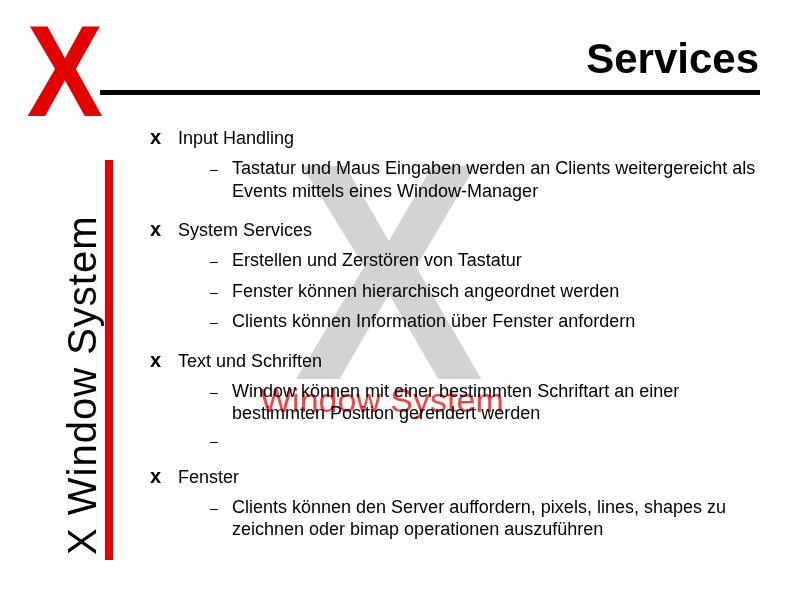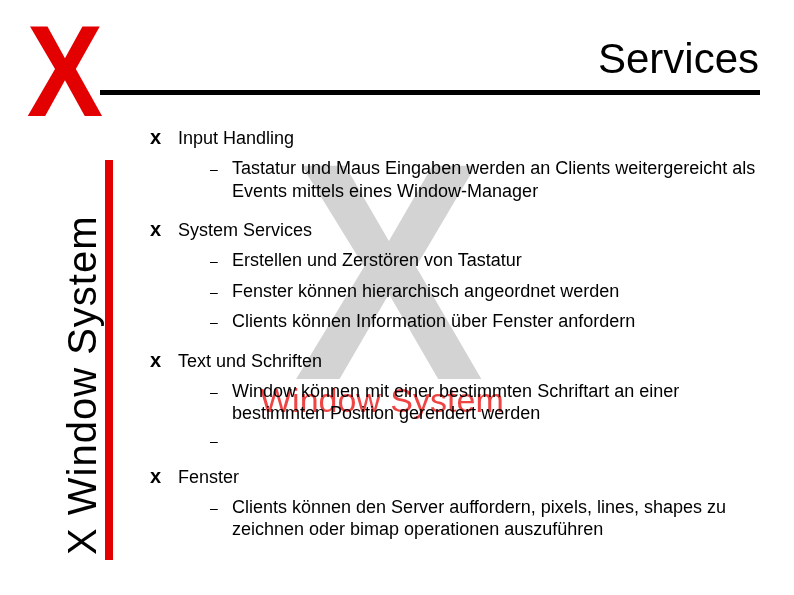--- a/index.html
+++ b/index.html
@@ -44,21 +44,21 @@
     line-height: 0.85;
     z-index: 3;
     letter-spacing: -8px;
     transform: scaleX(0.88);
   }
   .title {
     position: absolute;
     right: 35px;
     top: 35px;
     font-size: 42px;
-    font-weight: 400;
+    font-weight: 700;
     z-index: 2;
   }
   .hr {
     position: absolute;
     left: 100px;
     top: 90px;
     width: 660px;
     height: 5px;
     background: #000;
     z-index: 2;

